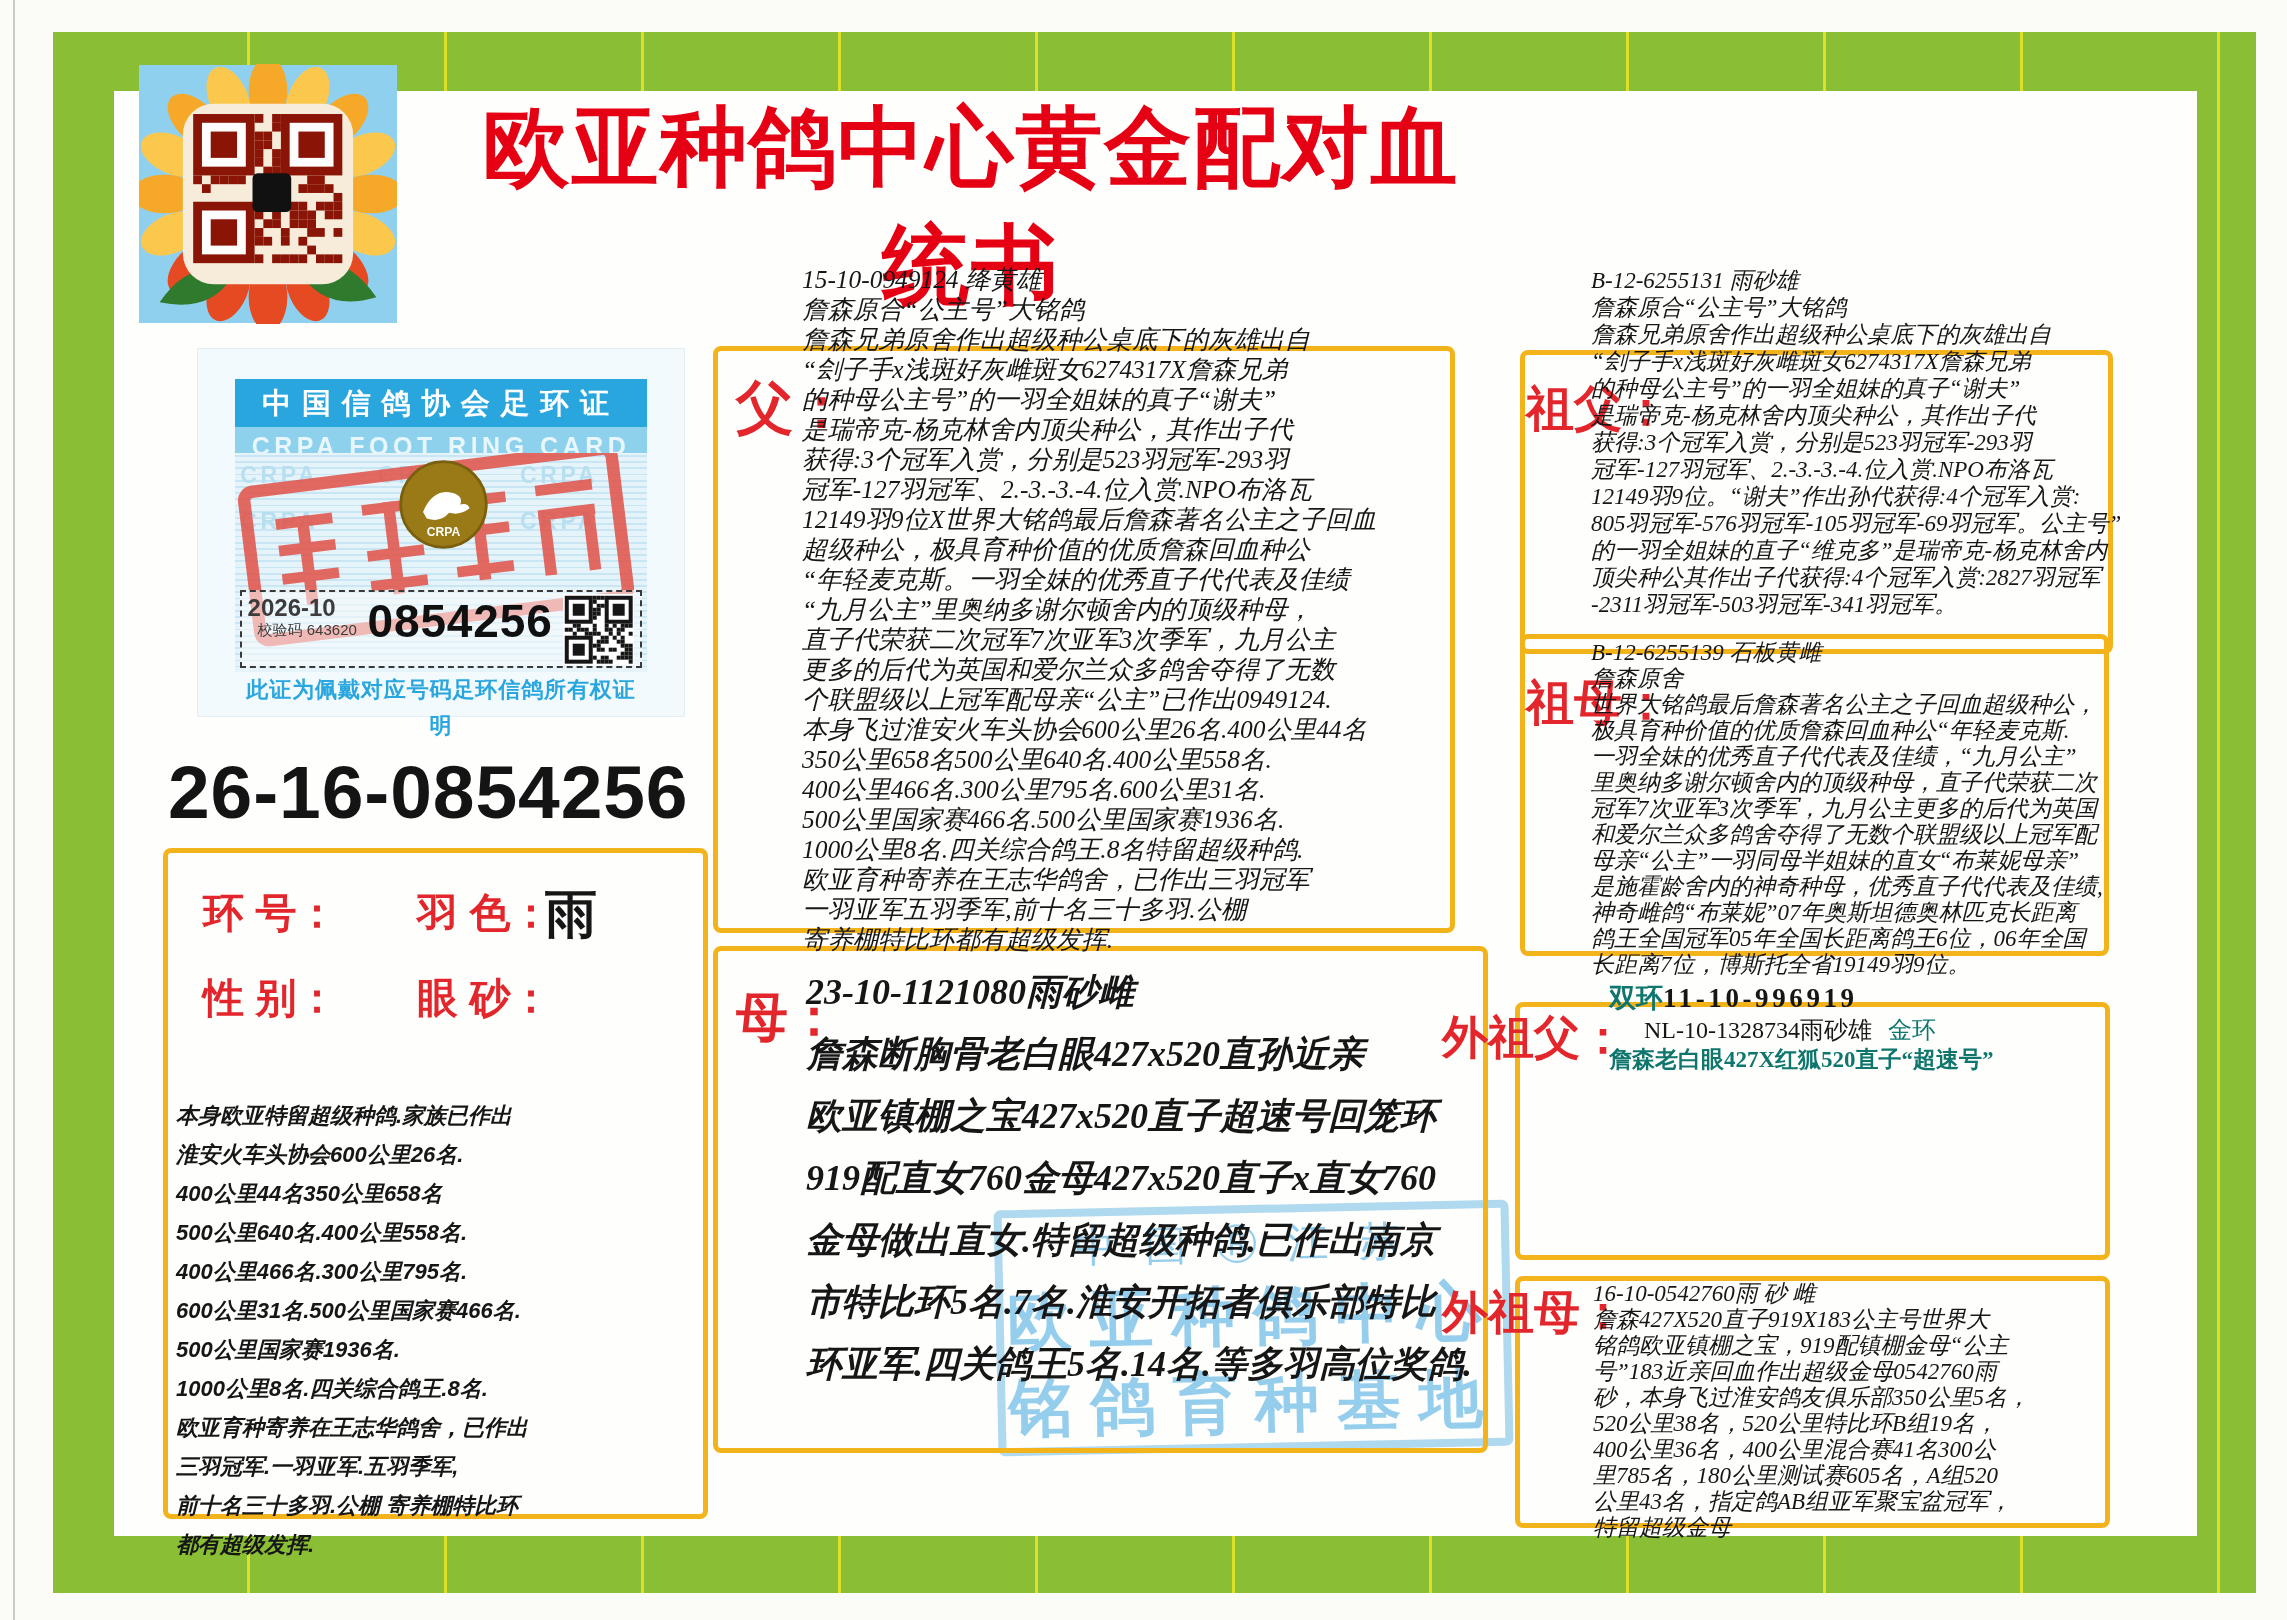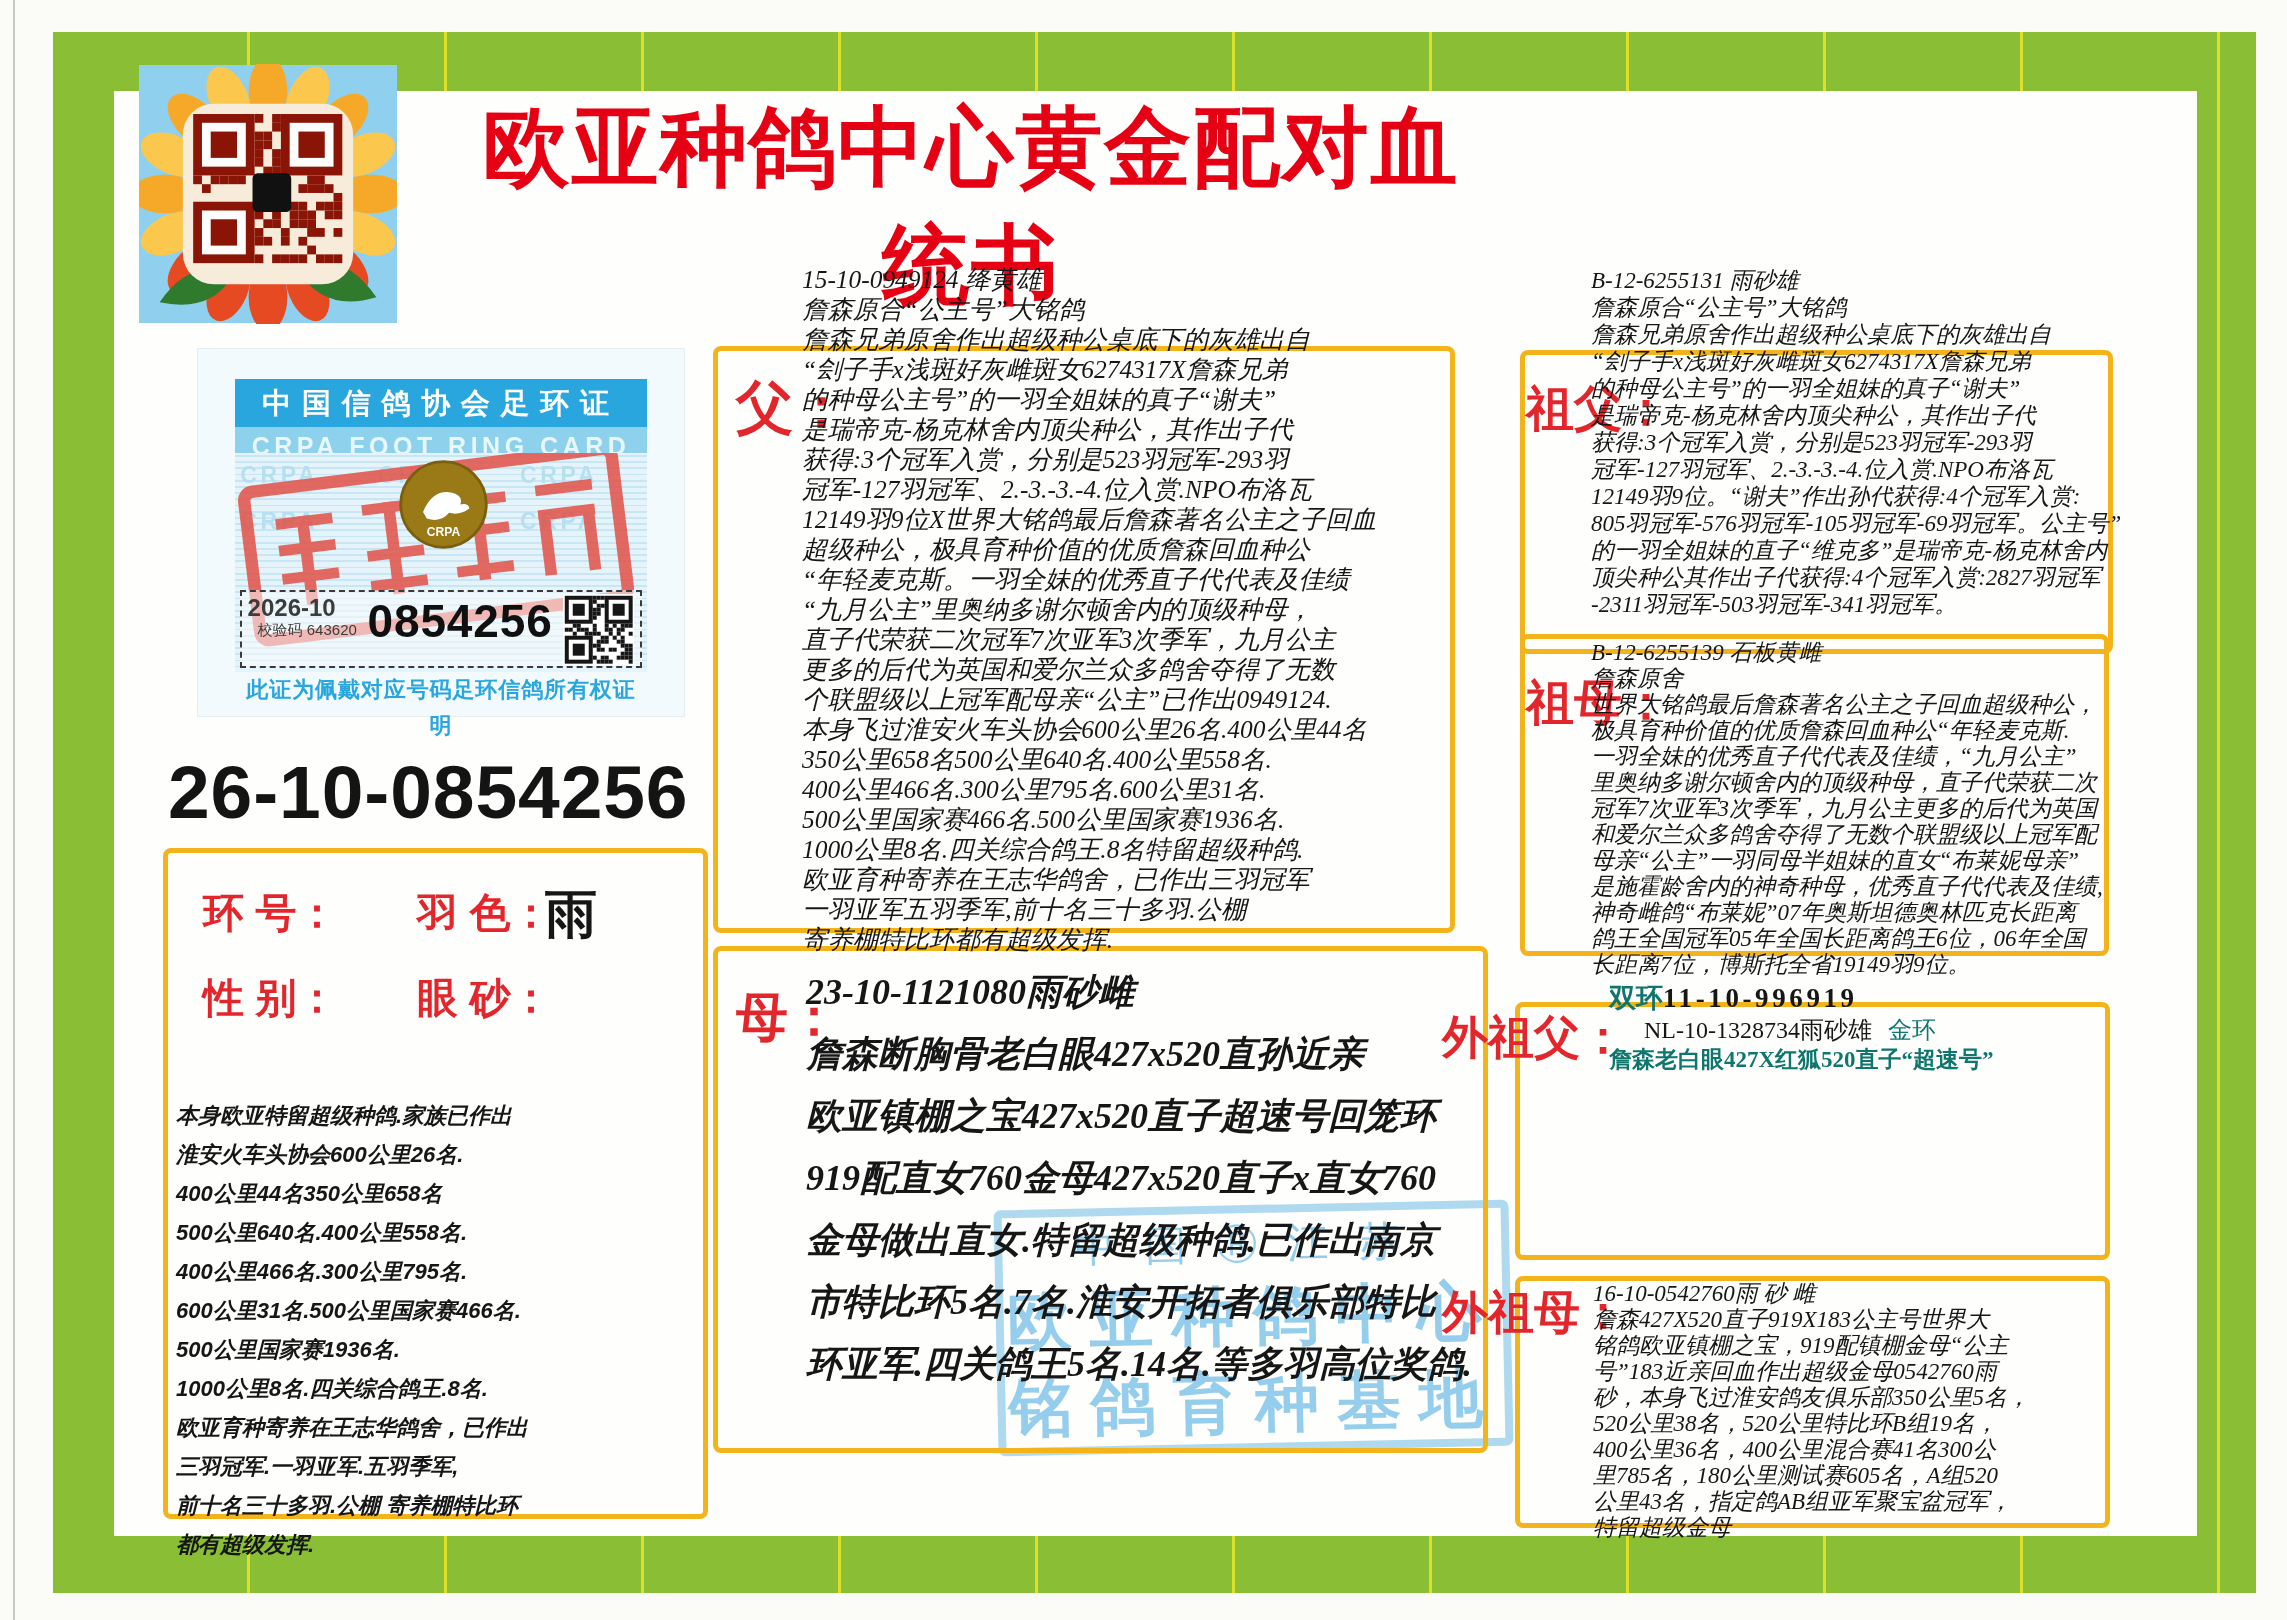--- a/index.html
+++ b/index.html
@@ -291,21 +291,21 @@
               <rect x="2" y="47" width="31.5" height="31.5" fill="#161616"></rect>
               <rect x="6.5" y="51.5" width="22.5" height="22.5" fill="#fdfdfd"></rect>
               <rect x="11" y="56" width="13.5" height="13.5" fill="#161616"></rect>
             </g>
         </svg>
       </div>
     </div>
     <div class="card-notice">此证为佩戴对应号码足环信鸽所有权证明</div>
   </div>
 
-  <div class="abs big-ring">26-10-0854256</div>
+  <div class="abs big-ring">26-16-0854256</div>
 
   <div class="abs ybox" style="left:163px;top:848px;width:535px;height:661px"></div>
   <div class="abs seclabel" style="left:203px;top:893px;font-size:41px">环 号：</div>
   <div class="abs seclabel" style="left:417px;top:893px;font-size:41px">羽 色：</div>
   <div class="abs" style="left:545px;top:880px;font-size:52px;font-weight:700;z-index:3;font-family:'Liberation Sans',sans-serif">雨</div>
   <div class="abs seclabel" style="left:203px;top:978px;font-size:41px">性 别：</div>
   <div class="abs seclabel" style="left:417px;top:978px;font-size:41px">眼 砂：</div>
   <div class="abs pre bodytext" style="left:176px;top:1096px;width:515px;font-size:22px;line-height:39px;font-weight:700;font-family:'Liberation Sans','DejaVu Sans',sans-serif">本身欧亚特留超级种鸽.家族已作出
 淮安火车头协会600公里26名.
 400公里44名350公里658名

